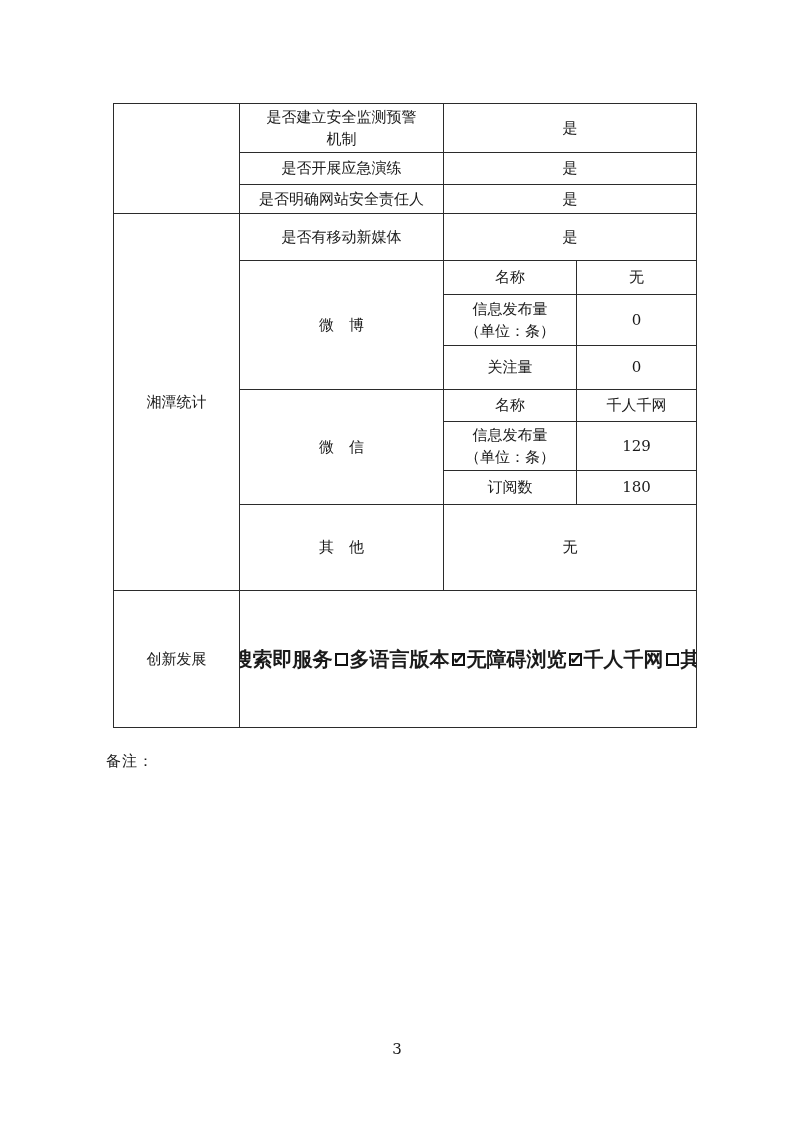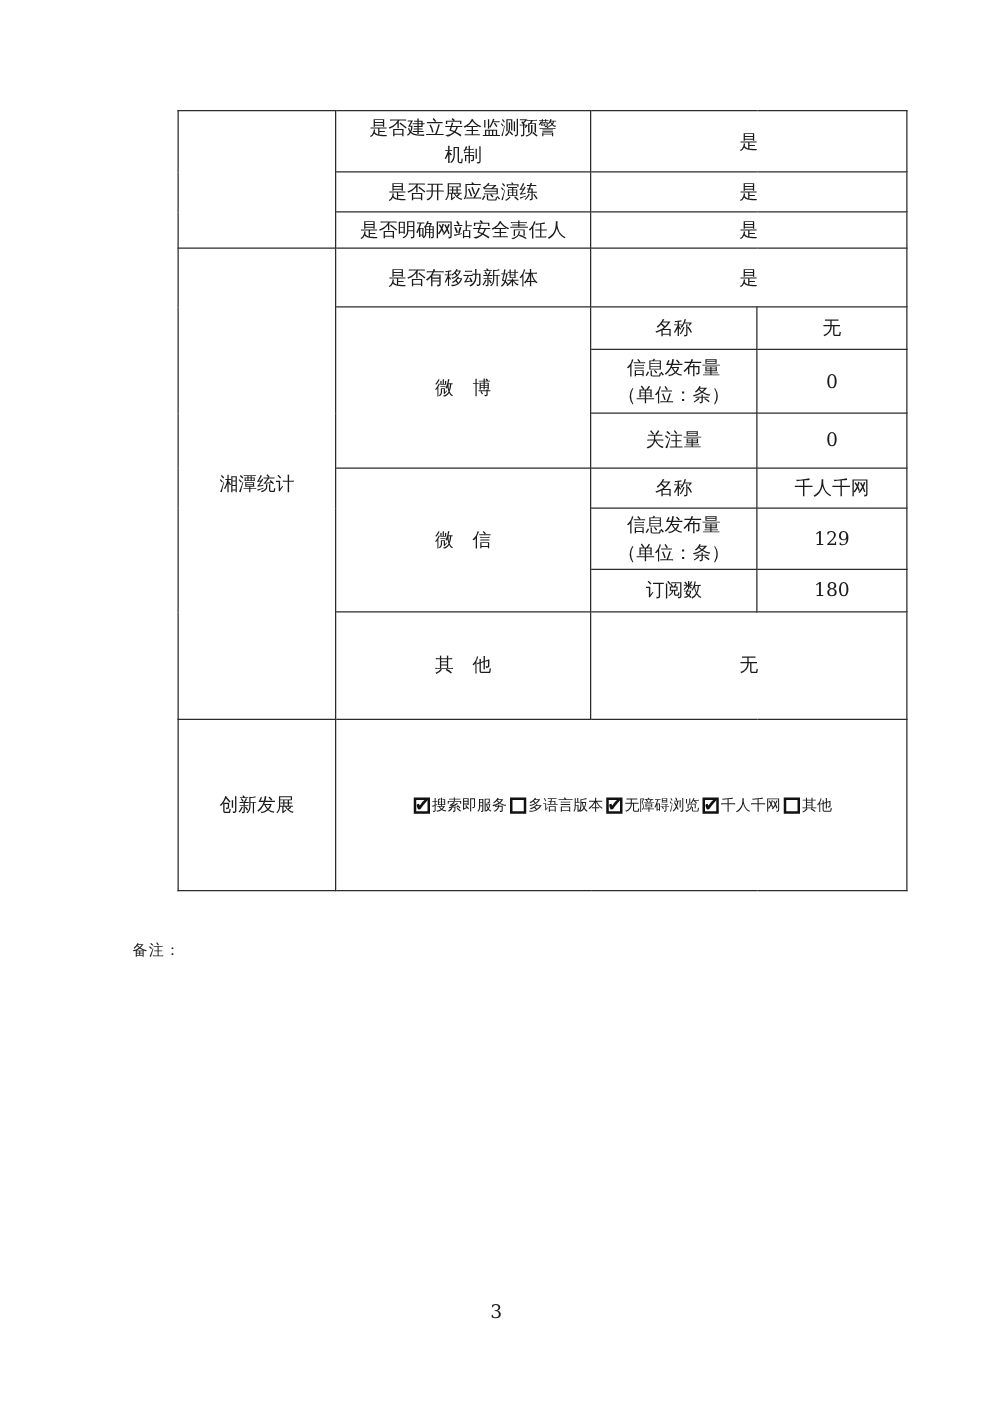--- a/index.html
+++ b/index.html
@@ -6,26 +6,25 @@
   html,body { background:#ffffff; }
   .page {
     position:relative;
     width:794px; height:1123px;
     background:#ffffff;
     font-family:"DejaVu Serif","Liberation Serif",serif;
     color:#1a1a1a;
     overflow:hidden;
   }
   table.report {
-    position:absolute; left:113px; top:88px;
+    position:absolute; left:113px; top:103px;
     width:583px;
     border-collapse:collapse;
     table-layout:fixed;
     border:1.5px solid #2b2b2b;
-    margin-left:29px;
   }
   table.report td {
     border:1px solid #2b2b2b;
     text-align:center;
     vertical-align:middle;
     font-size:15px;
     line-height:21px;
     padding:2px 4px;
     overflow:hidden;
   }
@@ -50,25 +49,25 @@
   .cb.checked::after {
     content:"✔";
     position:absolute;
     left:-1px; top:-5px;
     font-size:15px;
     font-weight:bold;
     color:#111111;
     line-height:1.2;
     font-family:"DejaVu Sans",sans-serif;
   }
-  .opt-label { font-size:12px; }
+  .opt-label { font-size:20px;font-weight:bold; }
   .notes {
     position:absolute;
     left:106px; top:752px;
-    font-size:12px;
+    font-size:15px;
     letter-spacing:1px;
   }
   .page-number {
     position:absolute;
     left:0; top:1040px;
     width:100%;
     text-align:center;
     font-size:15px;
   }
 </style>

